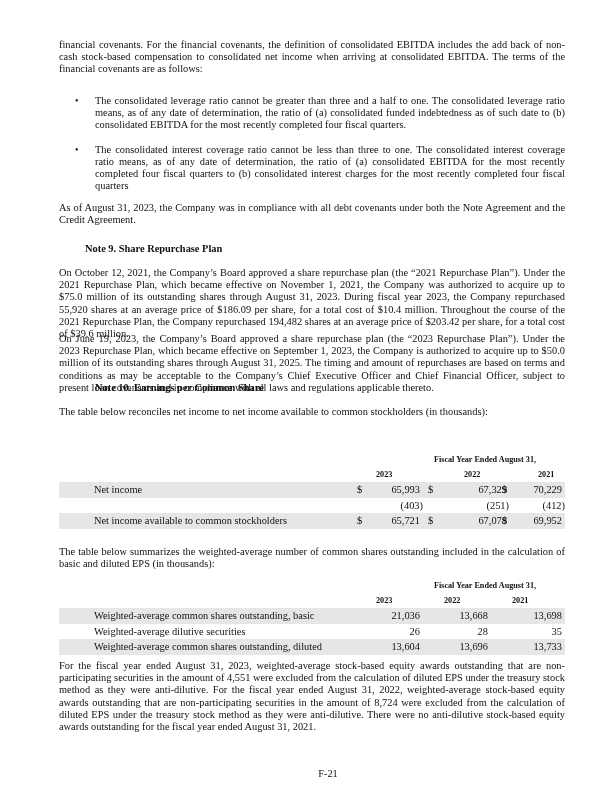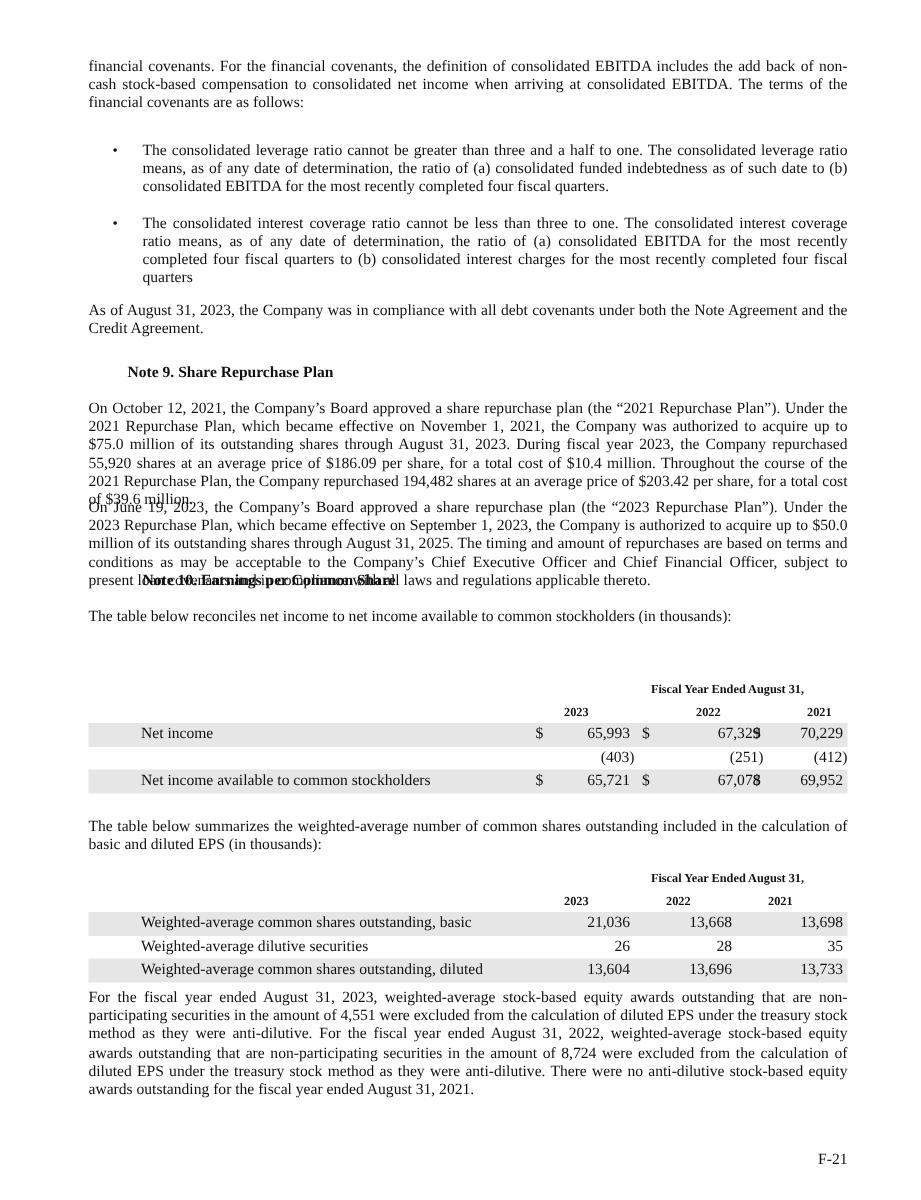--- a/index.html
+++ b/index.html
@@ -26,21 +26,21 @@
   .thead-years { position: absolute; top: 15px; left: 0; width: 506px; height: 10px; }
   .yr { position: absolute; font-weight: bold; font-size: 8.2px; }
   .rows { position: absolute; top: 27px; left: 0; width: 506px; }
   .row { position: relative; height: 15.5px; line-height: 15.5px; }
   .row.shade { background: #e6e6e6; }
   .row .lbl { position: absolute; left: 3px; margin-left: 32px; }
   .row .cur { position: absolute; }
   .row .val { position: absolute; text-align: right; width: 60px; }
   .p10b { position: absolute; top: 546px; }
   .p10c { position: absolute; top: 660px; }
-  .footer { position: absolute; top: 768px; left: 0; width: 506px; text-align: right; font-size: 10.4px; }
+  .footer { position: absolute; top: 768px; left: 16px; width: 506px; text-align: center; font-size: 10.4px; }
 </style>
 </head>
 <body>
 
 <div class="page">
 
   <p class="p1">financial covenants. For the financial covenants, the definition of consolidated EBITDA includes the add back of non-cash stock-based compensation to consolidated net income when arriving at consolidated EBITDA. The terms of the financial covenants are as follows:</p>
 
   <div class="bullets">
     <div class="bullet para">

